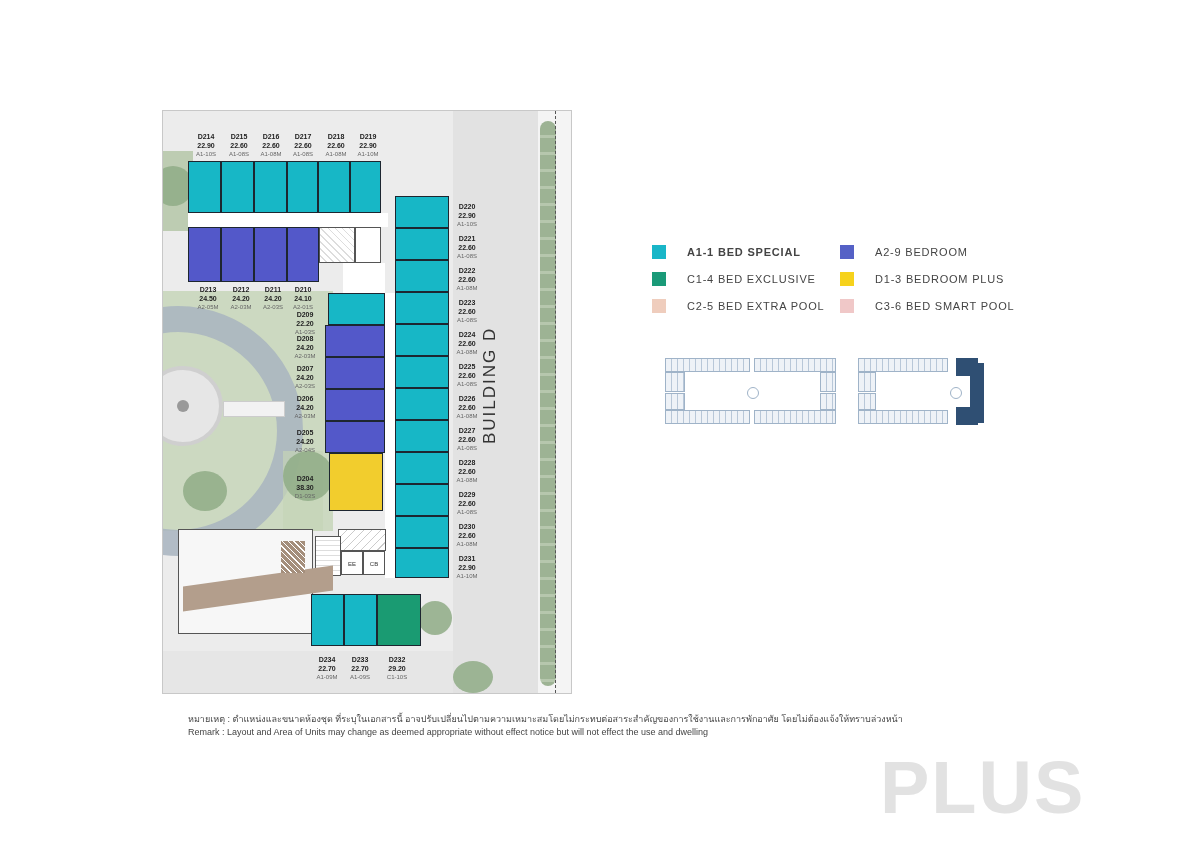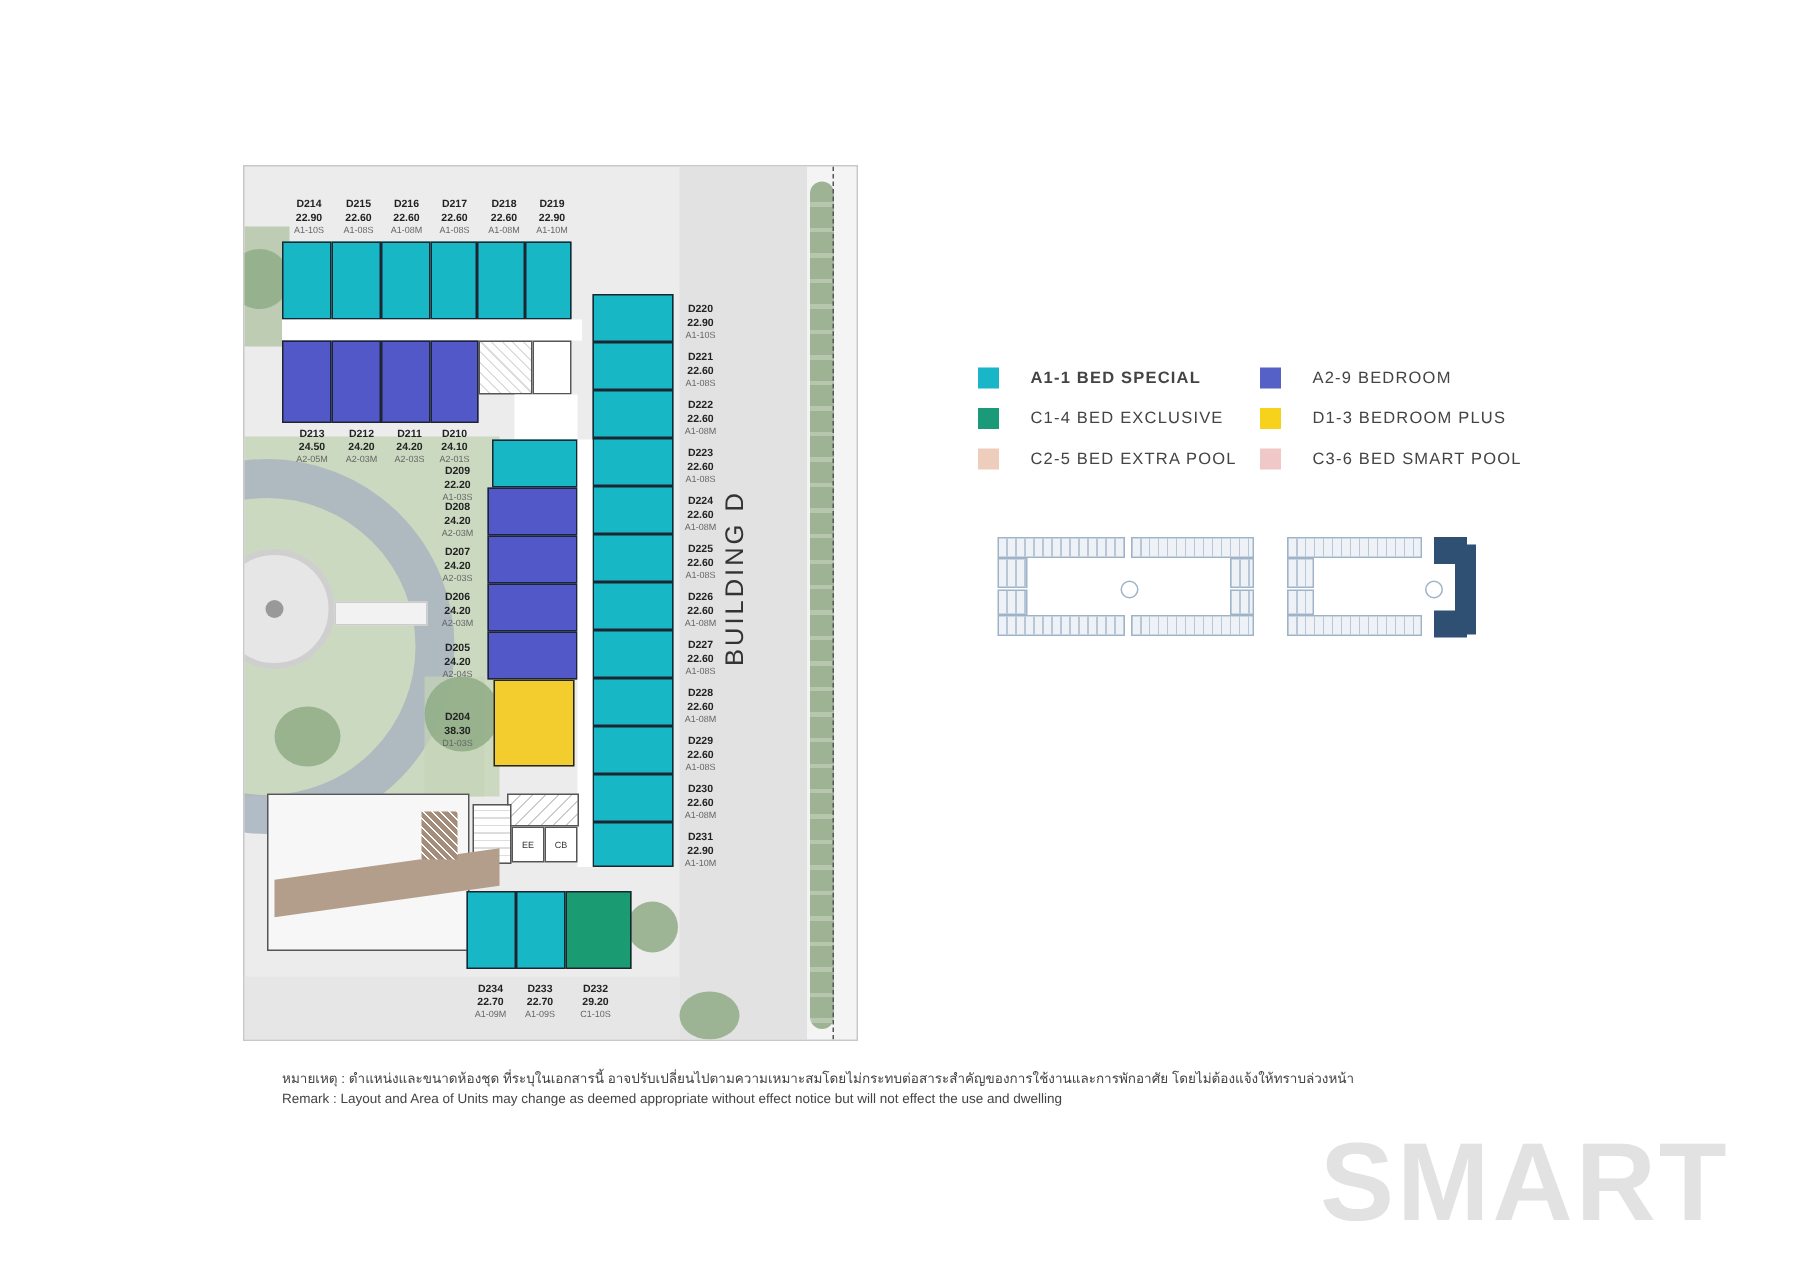--- a/index.html
+++ b/index.html
@@ -317,13 +317,13 @@
   <div class="km-block" style="left:198px;top:38px;width:18px;height:17px;"></div>
   <div class="km-circle" style="left:290px;top:32px;"></div>
   <div class="km-dark" style="left:296px;top:3px;width:22px;height:18px;"></div>
   <div class="km-dark" style="left:310px;top:8px;width:14px;height:60px;"></div>
   <div class="km-dark" style="left:296px;top:52px;width:22px;height:18px;"></div>
 </div>
 
 <div class="remark" style="top:712px;">หมายเหตุ : ตำแหน่งและขนาดห้องชุด ที่ระบุในเอกสารนี้ อาจปรับเปลี่ยนไปตามความเหมาะสมโดยไม่กระทบต่อสาระสำคัญของการใช้งานและการพักอาศัย โดยไม่ต้องแจ้งให้ทราบล่วงหน้า</div>
 <div class="remark" style="top:727px;">Remark : Layout and Area of Units may change as deemed appropriate without effect notice but will not effect the use and dwelling</div>
 
-<div class="watermark">SMART</div>
+<div class="watermark">PLUS</div>
 
 </body></html>

